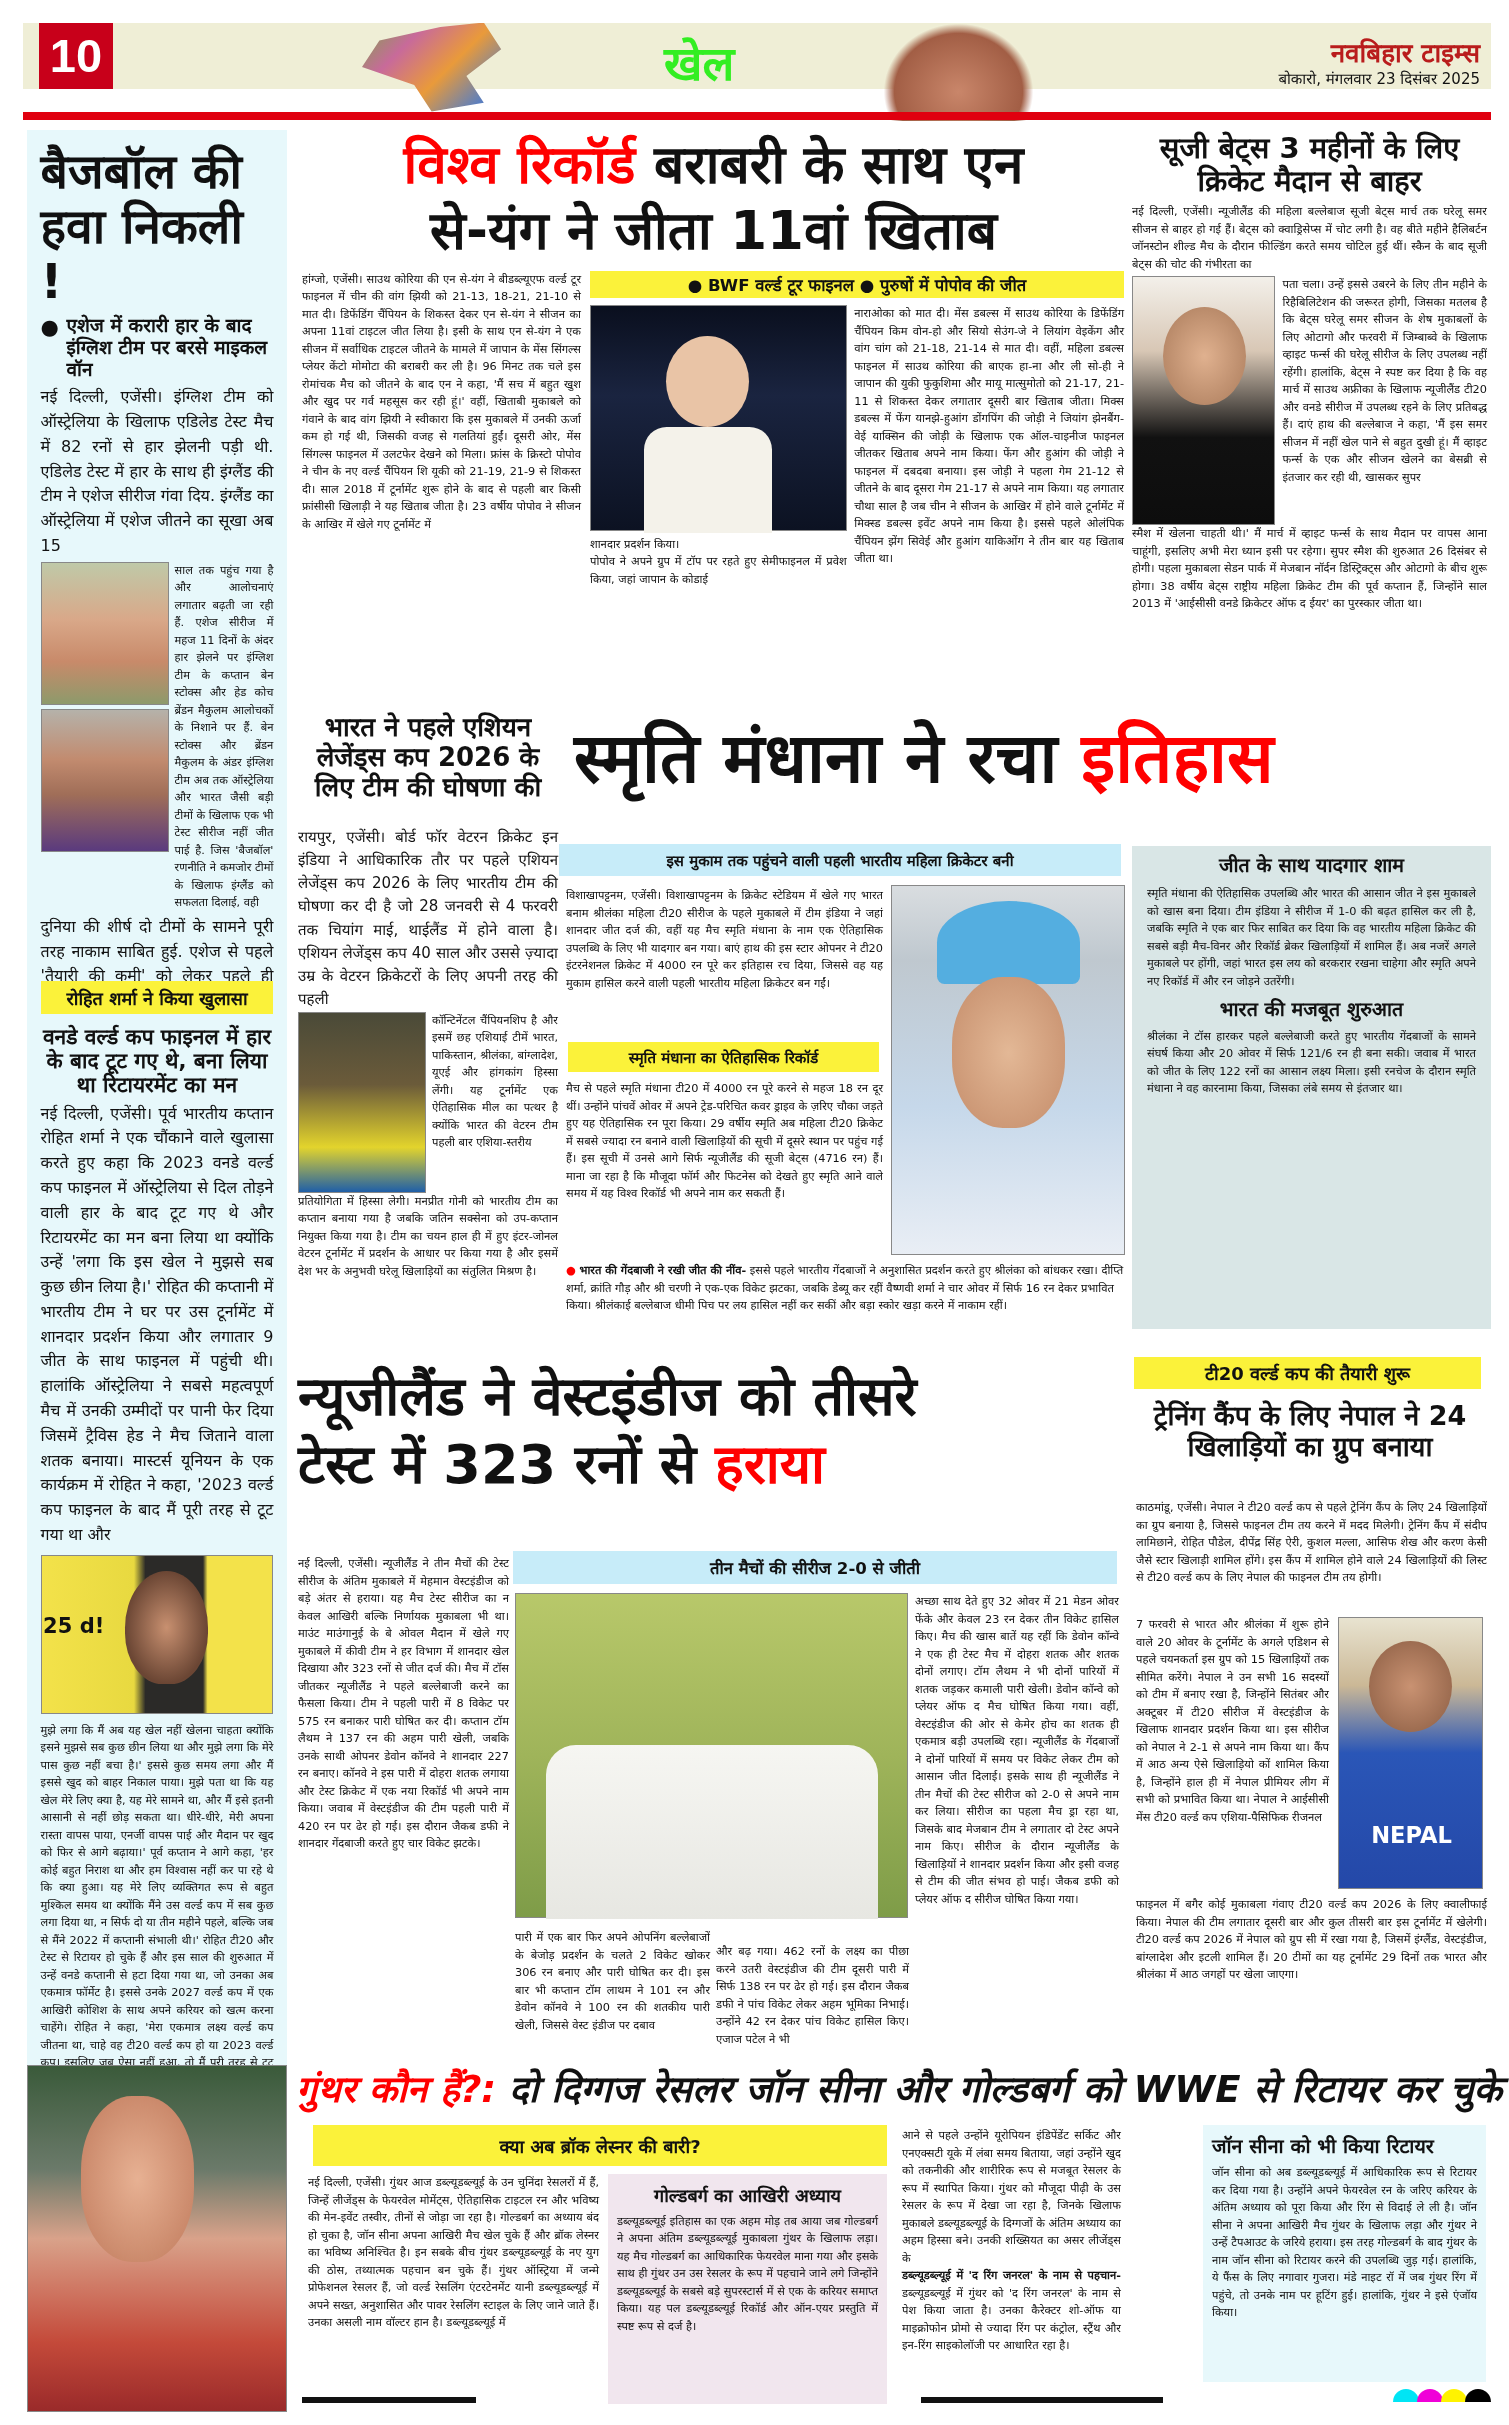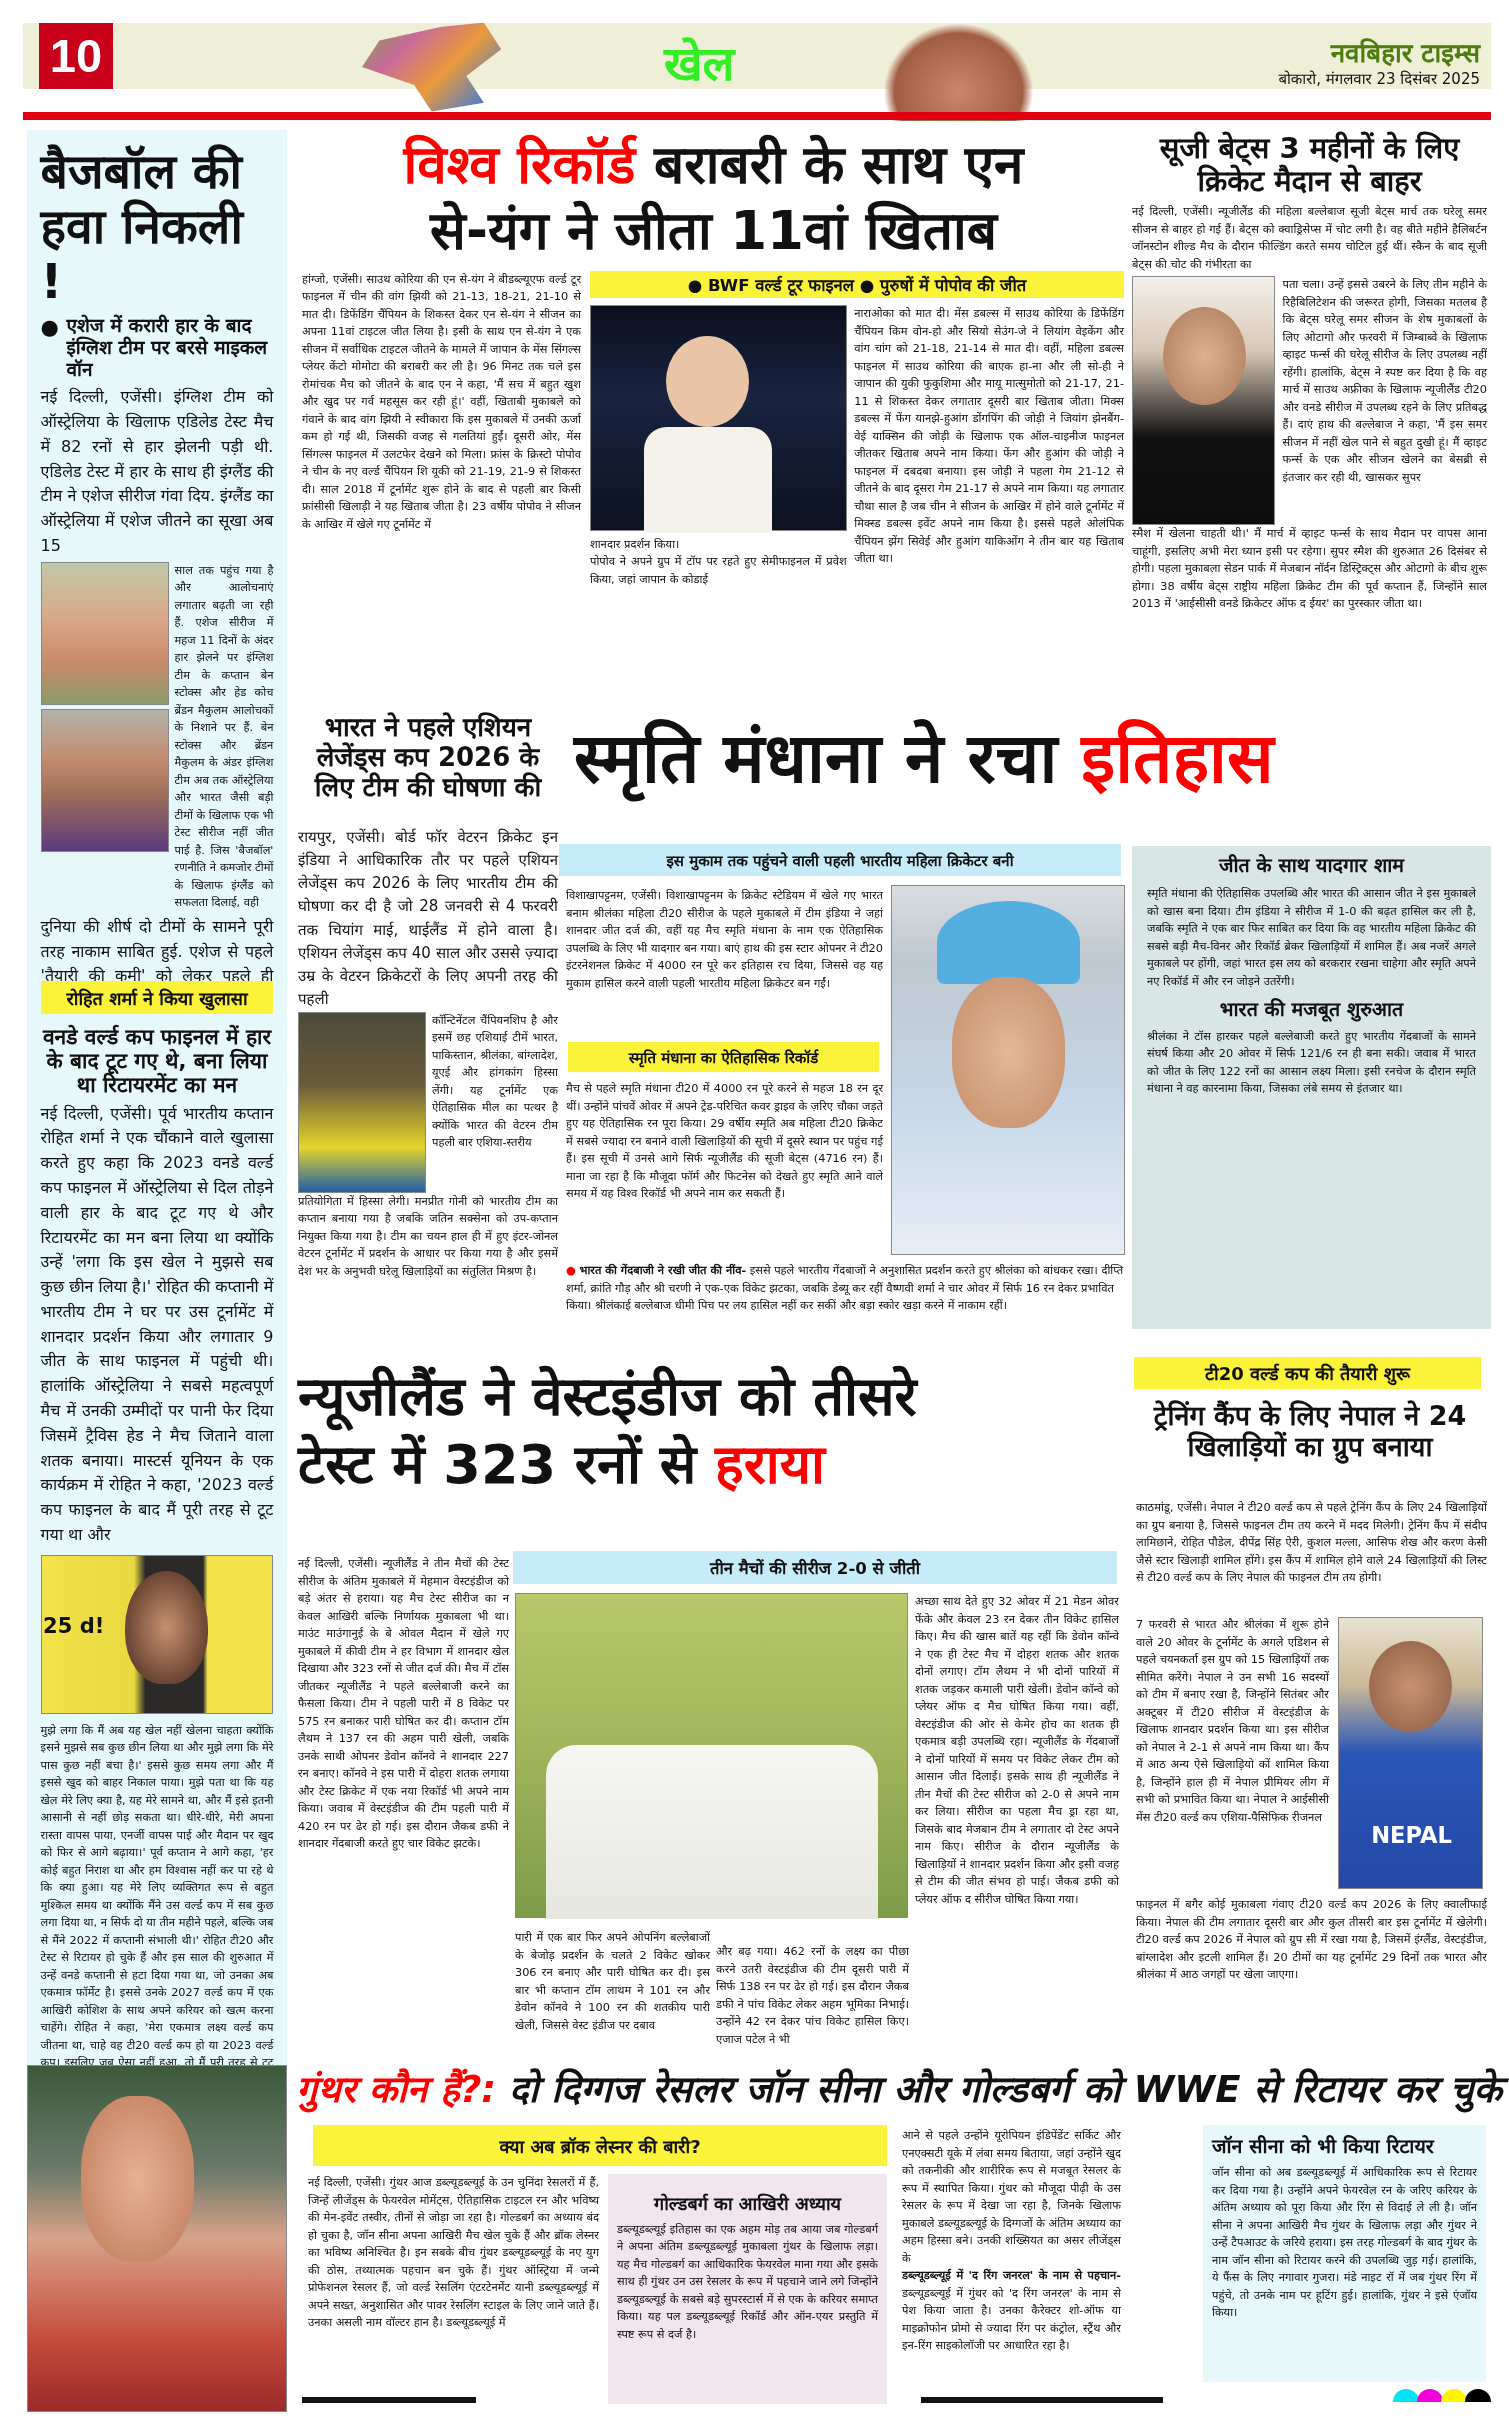--- a/index.html
+++ b/index.html
@@ -1,21 +1,21 @@
 <!DOCTYPE html>
 <html style="font-size:12px"><head>
 <meta charset="utf-8">
 <style>
 *{box-sizing:border-box;margin:0;padding:0}
 body{width:1510px;height:2426px;background:#fff;font-family:"DejaVu Sans",sans-serif;color:#111;position:relative;overflow:hidden}
 .abs{position:absolute}
 .masthead{left:22.6px;top:22.6px;width:1468px;height:66px;background:#efeed6}
 .pagenum{left:39px;top:22.6px;width:74px;height:66px;background:#c8001a;color:#fff;font-family:"Liberation Sans",sans-serif;font-weight:bold;font-size:47px;display:flex;align-items:center;justify-content:center}
 .section{left:664px;top:30px;font-size:47px;font-weight:bold;color:#33ee22}
-.brand{left:1276px;top:34px;font-size:26px;font-weight:bold;color:#4d7c0f;text-align:right;width:204px}
+.brand{left:1276px;top:34px;font-size:26px;font-weight:bold;color:#b91c1c;text-align:right;width:204px}
 .dateline{left:1246px;top:68px;font-size:15px;text-align:right;width:234px;color:#111}
 .redrule{left:22.6px;top:112px;width:1468px;height:7.5px;background:#e0000f}
 .mapart{left:362px;top:22.6px;width:174px;height:89px;background:linear-gradient(135deg,#7ea54a,#c86a9a,#e99a3a,#5a7fc0,#444);clip-path:polygon(10% 20%,45% 5%,70% 0,80% 30%,60% 60%,70% 90%,40% 100%,30% 70%,0 50%)}
 .statue{left:883px;top:22.6px;width:151px;height:98px;background:radial-gradient(ellipse at 50% 70%,#c9866a,#a25e45 60%,transparent 70%)}
 .col{position:absolute}
 .bluebox{background:#e7f8fb}
 .graybox{background:#d9e6e6}
 .yellow{background:#fbf23a}
 .skyblue{background:#c7ecf9}
 .pink{background:#f1e6ee}
@@ -168,21 +168,21 @@
 
 <div class="photo" style="left:27px;top:2065px;width:260px;height:347px;background:linear-gradient(#3a5a3a,#6b7a6a 30%,#d9a28a 50%,#c44a3a 80%,#9a2a2a);">
   <div style="position:absolute;left:53px;top:30px;width:113px;height:166px;border-radius:45%;background:radial-gradient(#e7b193,#c07a5c)"></div>
 </div>
 <div class="col hl" style="left:226px;top:2069px;width:1276px;font-size:37px;text-align:right;font-style:italic">
   <span class="red">गुंथर कौन हैं?:</span>
   <span>दो दिग्गज रेसलर जॉन सीना और गोल्डबर्ग को WWE से रिटायर कर चुके</span>
 </div>
 <div class="col yellow tag" style="left:313px;top:2125px;width:574px;height:41px;font-size:18px">क्या अब ब्रॉक लेस्नर की बारी?</div>
 <div class="col body" style="left:308px;top:2174px;width:291px;font-size:11.3px">नई दिल्ली, एजेंसी। गुंथर आज डब्ल्यूडब्ल्यूई के उन चुनिंदा रेसलरों में हैं, जिन्हें लीजेंड्स के फेयरवेल मोमेंट्स, ऐतिहासिक टाइटल रन और भविष्य की मेन-इवेंट तस्वीर, तीनों से जोड़ा जा रहा है। गोल्डबर्ग का अध्याय बंद हो चुका है, जॉन सीना अपना आखिरी मैच खेल चुके हैं और ब्रॉक लेस्नर का भविष्य अनिश्चित है। इन सबके बीच गुंथर डब्ल्यूडब्ल्यूई के नए युग की ठोस, तथ्यात्मक पहचान बन चुके हैं। गुंथर ऑस्ट्रिया में जन्मे प्रोफेशनल रेसलर हैं, जो वर्ल्ड रेसलिंग एंटरटेनमेंट यानी डब्ल्यूडब्ल्यूई में अपने सख्त, अनुशासित और पावर रेसलिंग स्टाइल के लिए जाने जाते हैं। उनका असली नाम वॉल्टर हान है। डब्ल्यूडब्ल्यूई में</div>
-<div class="col pink" style="left:608px;top:2174px;width:279px;height:230px;padding:20px 9px">
+<div class="col pink" style="left:608px;top:2174px;width:279px;height:230px;padding:12px 9px">
   <div class="hl" style="font-size:18px;text-align:center">गोल्डबर्ग का आखिरी अध्याय</div>
   <div class="body" style="font-size:11.3px;margin-top:6px">डब्ल्यूडब्ल्यूई इतिहास का एक अहम मोड़ तब आया जब गोल्डबर्ग ने अपना अंतिम डब्ल्यूडब्ल्यूई मुकाबला गुंथर के खिलाफ लड़ा। यह मैच गोल्डबर्ग का आधिकारिक फेयरवेल माना गया और इसके साथ ही गुंथर उन उस रेसलर के रूप में पहचाने जाने लगे जिन्होंने डब्ल्यूडब्ल्यूई के सबसे बड़े सुपरस्टार्स में से एक के करियर समाप्त किया। यह पल डब्ल्यूडब्ल्यूई रिकॉर्ड और ऑन-एयर प्रस्तुति में स्पष्ट रूप से दर्ज है।</div>
 </div>
 <div class="col body" style="left:902px;top:2127px;width:219px;font-size:11.3px">
   <span>आने से पहले उन्होंने यूरोपियन इंडिपेंडेंट सर्किट और एनएक्सटी यूके में लंबा समय बिताया, जहां उन्होंने खुद को तकनीकी और शारीरिक रूप से मजबूत रेसलर के रूप में स्थापित किया। गुंथर को मौजूदा पीढ़ी के उस रेसलर के रूप में देखा जा रहा है, जिनके खिलाफ मुकाबले डब्ल्यूडब्ल्यूई के दिग्गजों के अंतिम अध्याय का अहम हिस्सा बने। उनकी शख्सियत का असर लीजेंड्स के</span><br>
   <b>डब्ल्यूडब्ल्यूई में 'द रिंग जनरल' के नाम से पहचान-</b>
   <span>डब्ल्यूडब्ल्यूई में गुंथर को 'द रिंग जनरल' के नाम से पेश किया जाता है। उनका कैरेक्टर शो-ऑफ या माइक्रोफोन प्रोमो से ज्यादा रिंग पर कंट्रोल, स्ट्रैंथ और इन-रिंग साइकोलॉजी पर आधारित रहा है।</span>
 </div>
 <div class="col bluebox" style="left:1203px;top:2125px;width:283px;height:257px;padding:10.6px 9px">
   <div class="hl" style="font-size:19.6px">जॉन सीना को भी किया रिटायर</div>

